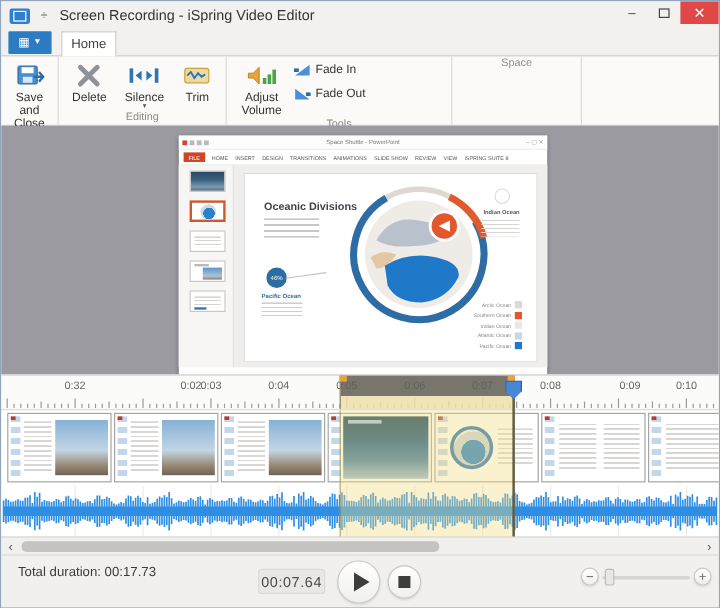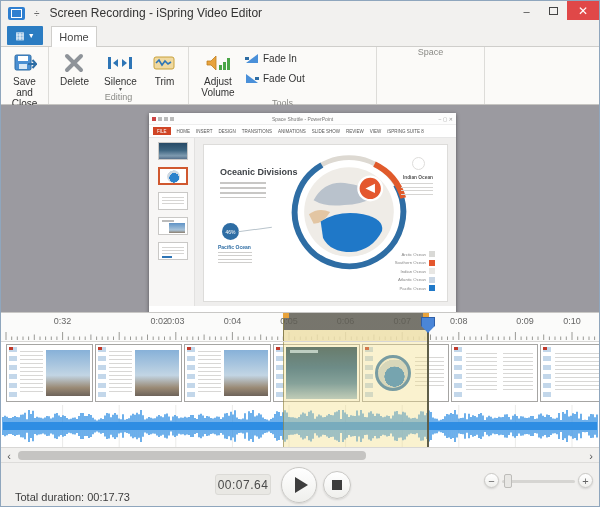--- a/index.html
+++ b/index.html
@@ -93,21 +93,21 @@
 
   
   .sel-ruler { position:absolute; left:282px; top:312px; width:146px; height:28px; background:linear-gradient(180deg, rgba(96,94,84,.85) 0 60%, rgba(238,224,170,.85) 60% 100%); border-left:1px solid #8a8150; border-right:1px solid #8a8150; z-index:5; }
   .sel-handle { position:absolute; top:0; width:6px; height:5px; background:#e8a33c; }
   .sel-body { position:absolute; left:282px; top:341px; width:146px; height:105px; background:rgba(243,220,130,.38); border-left:1px solid rgba(125,115,55,.55); border-right:1px solid rgba(125,115,55,.55); z-index:5; pointer-events:none; }
   .playhead-line { position:absolute; left:426px; top:330px; width:2px; height:116px; background:#5f5e48; z-index:6; }
   .playhead-marker { position:absolute; left:420px; top:316px; width:14px; height:16px; background:#4a86d8; border:1px solid #2f5fa8; clip-path:polygon(0 0,100% 0,100% 55%,50% 100%,0 55%); z-index:7; }
 
   
   .bottombar { position:absolute; left:0; top:461px; width:100%; height:45px; background:#f1f0ee; border-top:1px solid #dddcda; }
-  .total-dur { position:absolute; left:14px; top:28px; font-size:11px; color:#3c3c3c;text-align:center; }
+  .total-dur { position:absolute; left:14px; top:8px; font-size:11px; color:#3c3c3c;text-align:center; }
   .timebox { position:absolute; left:214px; top:11px; width:56px; height:21px; background:#e9e8e4; border:1px solid #dbdad6; border-radius:3px; display:flex; align-items:center; justify-content:center; font-size:12px; color:#4a4a4a; letter-spacing:.5px; }
   .circle-btn { position:absolute; border-radius:50%; background:linear-gradient(180deg,#ffffff,#efefec); border:1px solid #c9c8c5; box-shadow:0 1px 2px rgba(0,0,0,.12); display:flex; align-items:center; justify-content:center; }
   .play-btn { left:280px; top:4px; width:36px; height:36px; }
   .play-btn .tri { width:0; height:0; border-left:13px solid #3d3d3d; border-top:8px solid transparent; border-bottom:8px solid transparent; margin-left:4px; }
   .stop-btn { left:322px; top:8px; width:28px; height:28px; }
   .stop-btn .sq { width:10px; height:10px; background:#3d3d3d; }
   .zoom-minus { left:483px; top:10px; width:15px; height:15px; font-size:11px; color:#666; }
   .zoom-plus { left:577px; top:10px; width:15px; height:15px; font-size:11px; color:#666; }
   .zoom-track { position:absolute; left:501px; top:17px; width:73px; height:3px; background:#d6d5d2; border-radius:2px; }
   .zoom-handle { position:absolute; left:503px; top:11px; width:8px; height:14px; background:#e8e7e4; border:1px solid #bdbcb9; border-radius:2px; }

